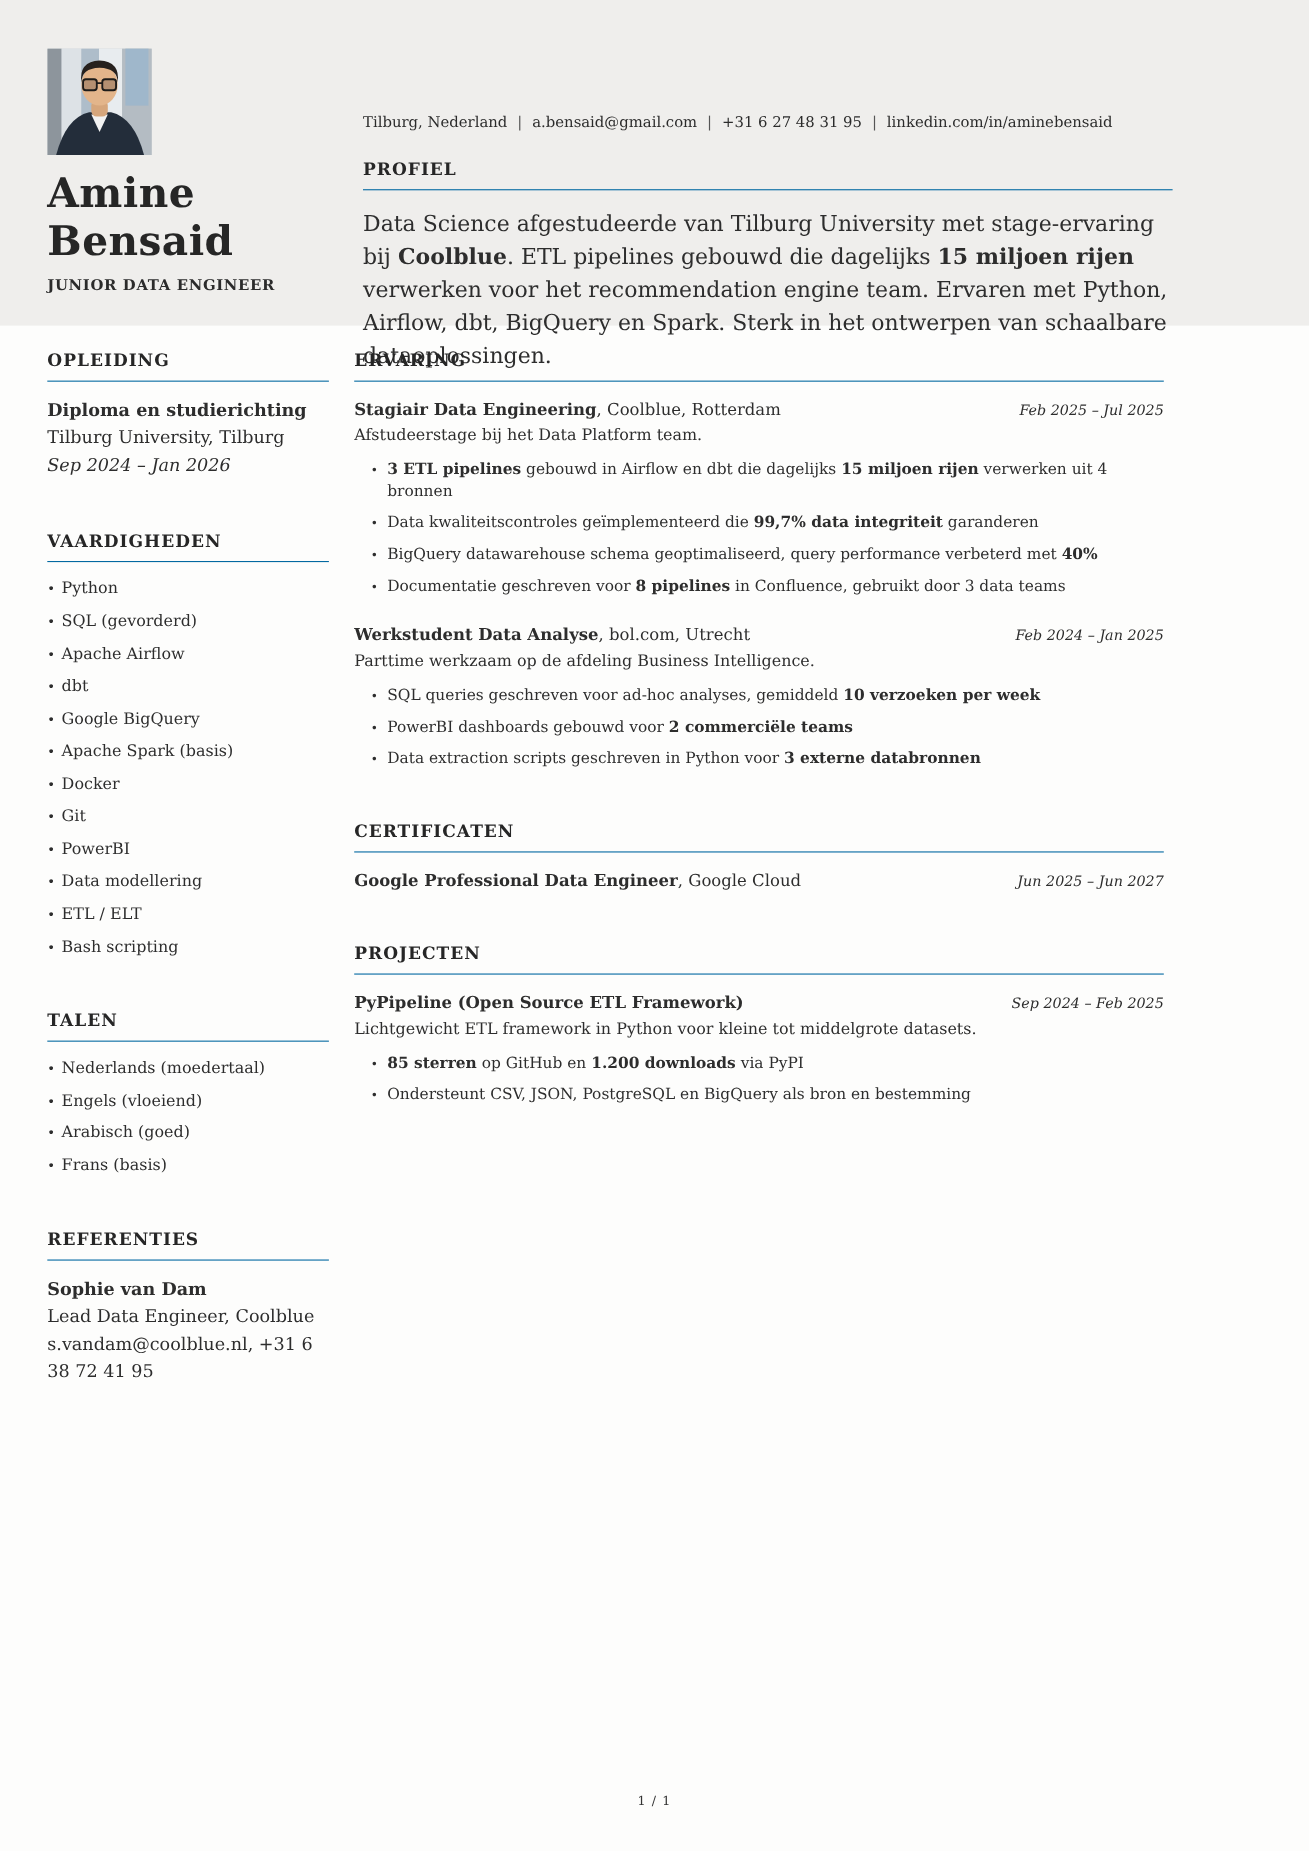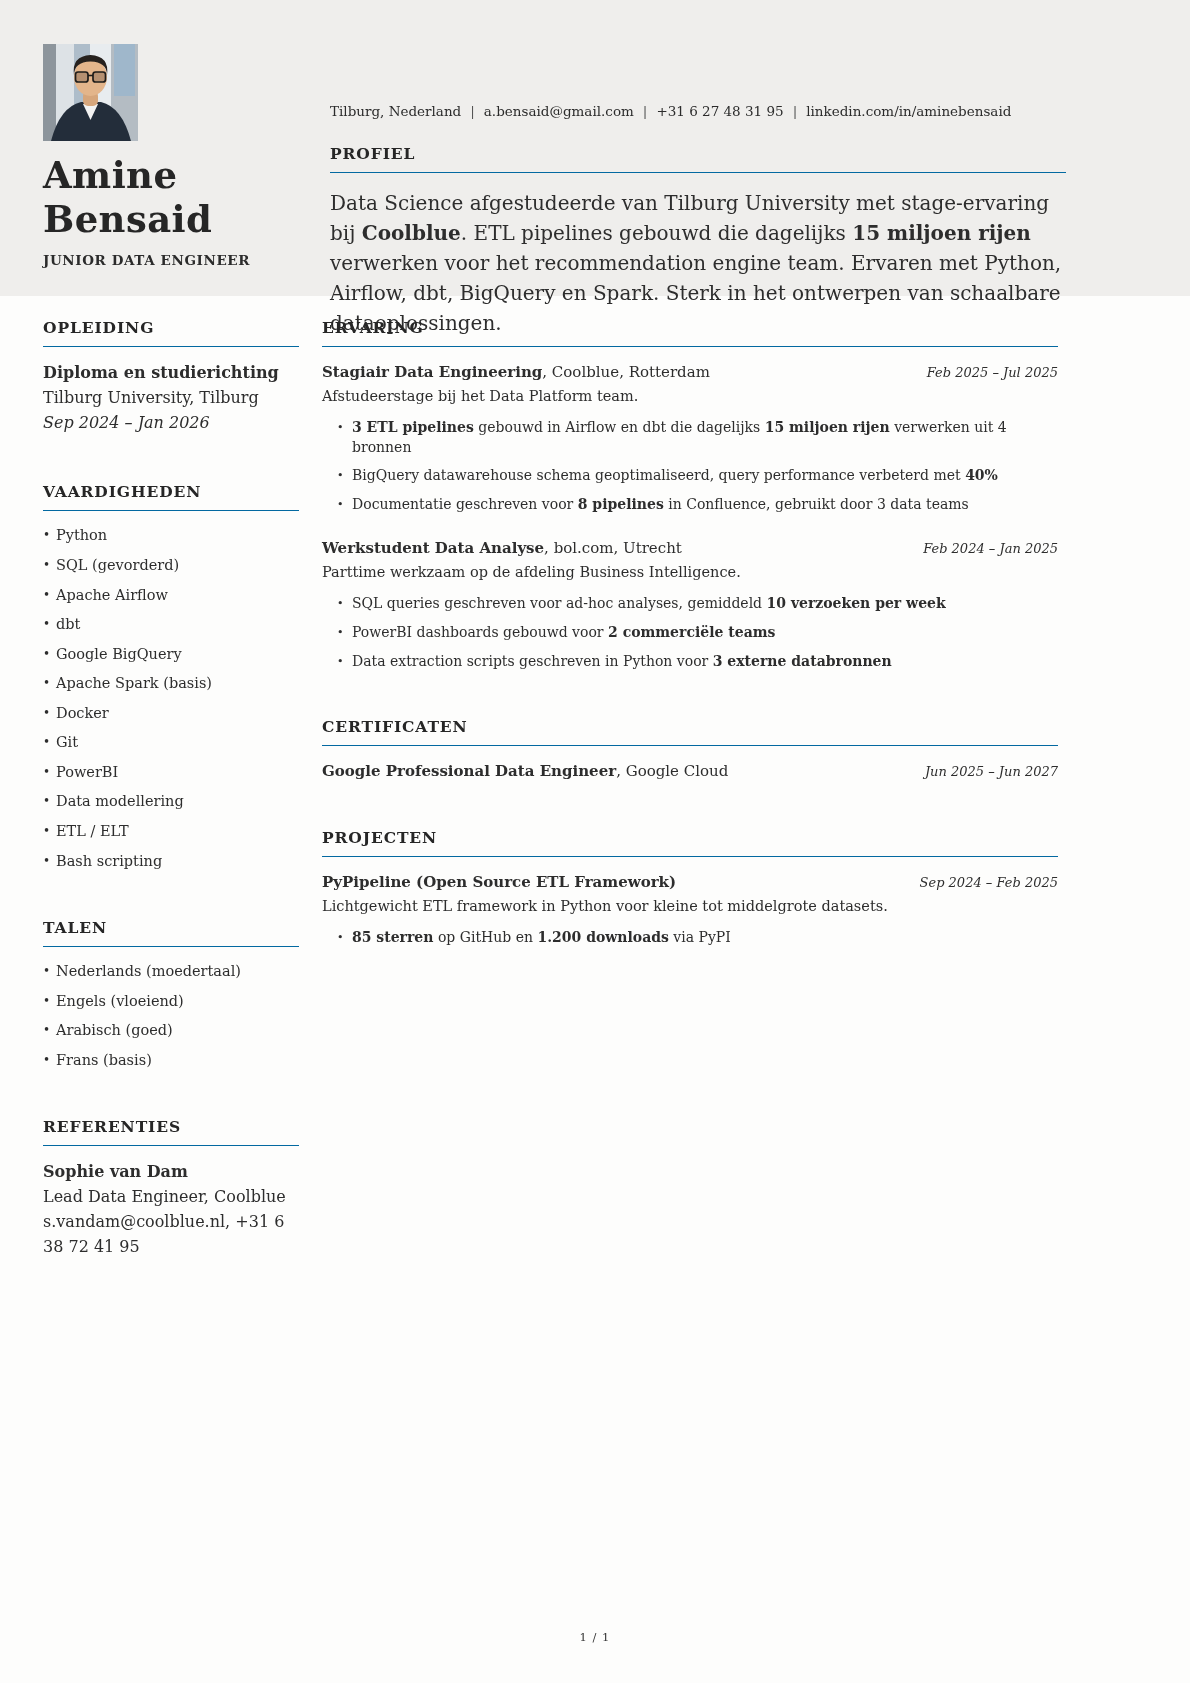--- a/index.html
+++ b/index.html
@@ -254,20 +254,21 @@
       <h2 class="sec">ERVARING</h2>
 
       <div class="entry">
         <div class="entry-head">
           <span class="title"><b>Stagiair Data Engineering</b><span>, Coolblue, Rotterdam</span></span>
           <span class="date">Feb 2025 – Jul 2025</span>
         </div>
         <div class="summary">Afstudeerstage bij het Data Platform team.</div>
         <ul class="bullets">
           <li><b>3 ETL pipelines</b><span> gebouwd in Airflow en dbt die dagelijks </span><b>15 miljoen rijen</b><span> verwerken uit 4 bronnen</span></li>
+          <li><span>Data kwaliteitscontroles geïmplementeerd die </span><b>99,7% data integriteit</b><span> garanderen</span></li>
           <li><span>BigQuery datawarehouse schema geoptimaliseerd, query performance verbeterd met </span><b>40%</b></li>
           <li><span>Documentatie geschreven voor </span><b>8 pipelines</b><span> in Confluence, gebruikt door 3 data teams</span></li>
         </ul>
       </div>
 
       <div class="entry">
         <div class="entry-head">
           <span class="title"><b>Werkstudent Data Analyse</b><span>, bol.com, Utrecht</span></span>
           <span class="date">Feb 2024 – Jan 2025</span>
         </div>
@@ -293,20 +294,21 @@
     <div class="section-main">
       <h2 class="sec">PROJECTEN</h2>
       <div class="entry">
         <div class="entry-head">
           <span class="title"><b>PyPipeline (Open Source ETL Framework)</b></span>
           <span class="date">Sep 2024 – Feb 2025</span>
         </div>
         <div class="summary">Lichtgewicht ETL framework in Python voor kleine tot middelgrote datasets.</div>
         <ul class="bullets">
           <li><b>85 sterren</b><span> op GitHub en </span><b>1.200 downloads</b><span> via PyPI</span></li>
+          <li><span>Ondersteunt CSV, JSON, PostgreSQL en BigQuery als bron en bestemming</span></li>
         </ul>
       </div>
     </div>
 
   </div>
 
   <div class="footer">
     <span>1 / 1</span>
   </div>
 

